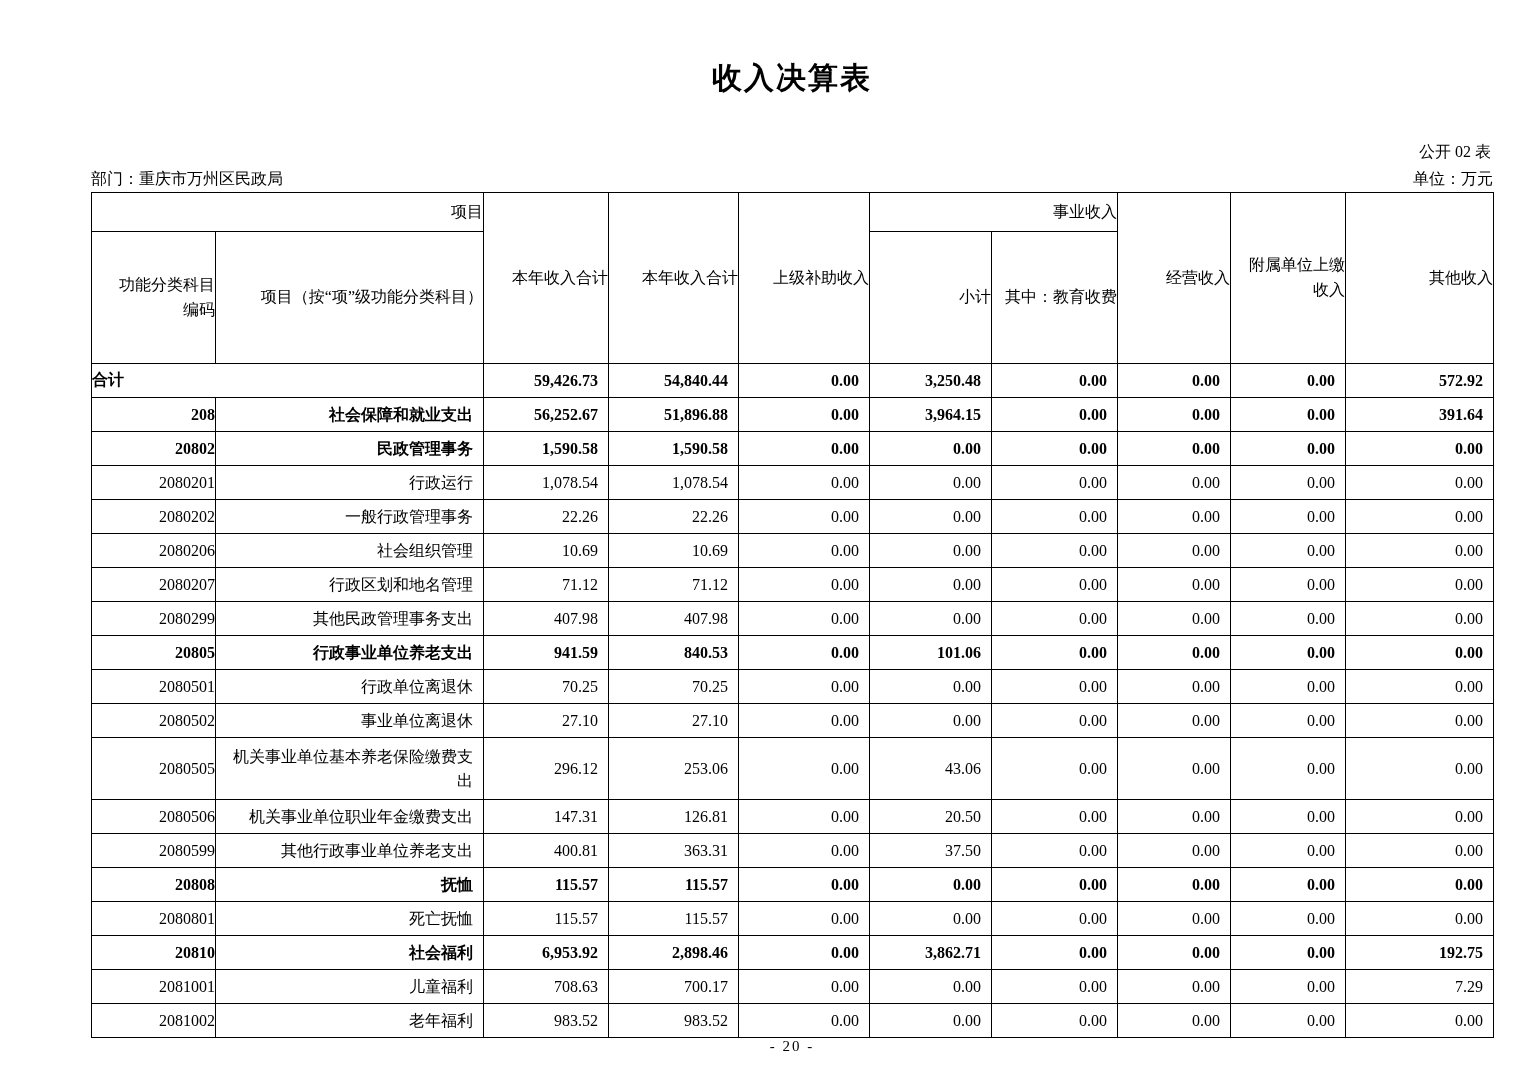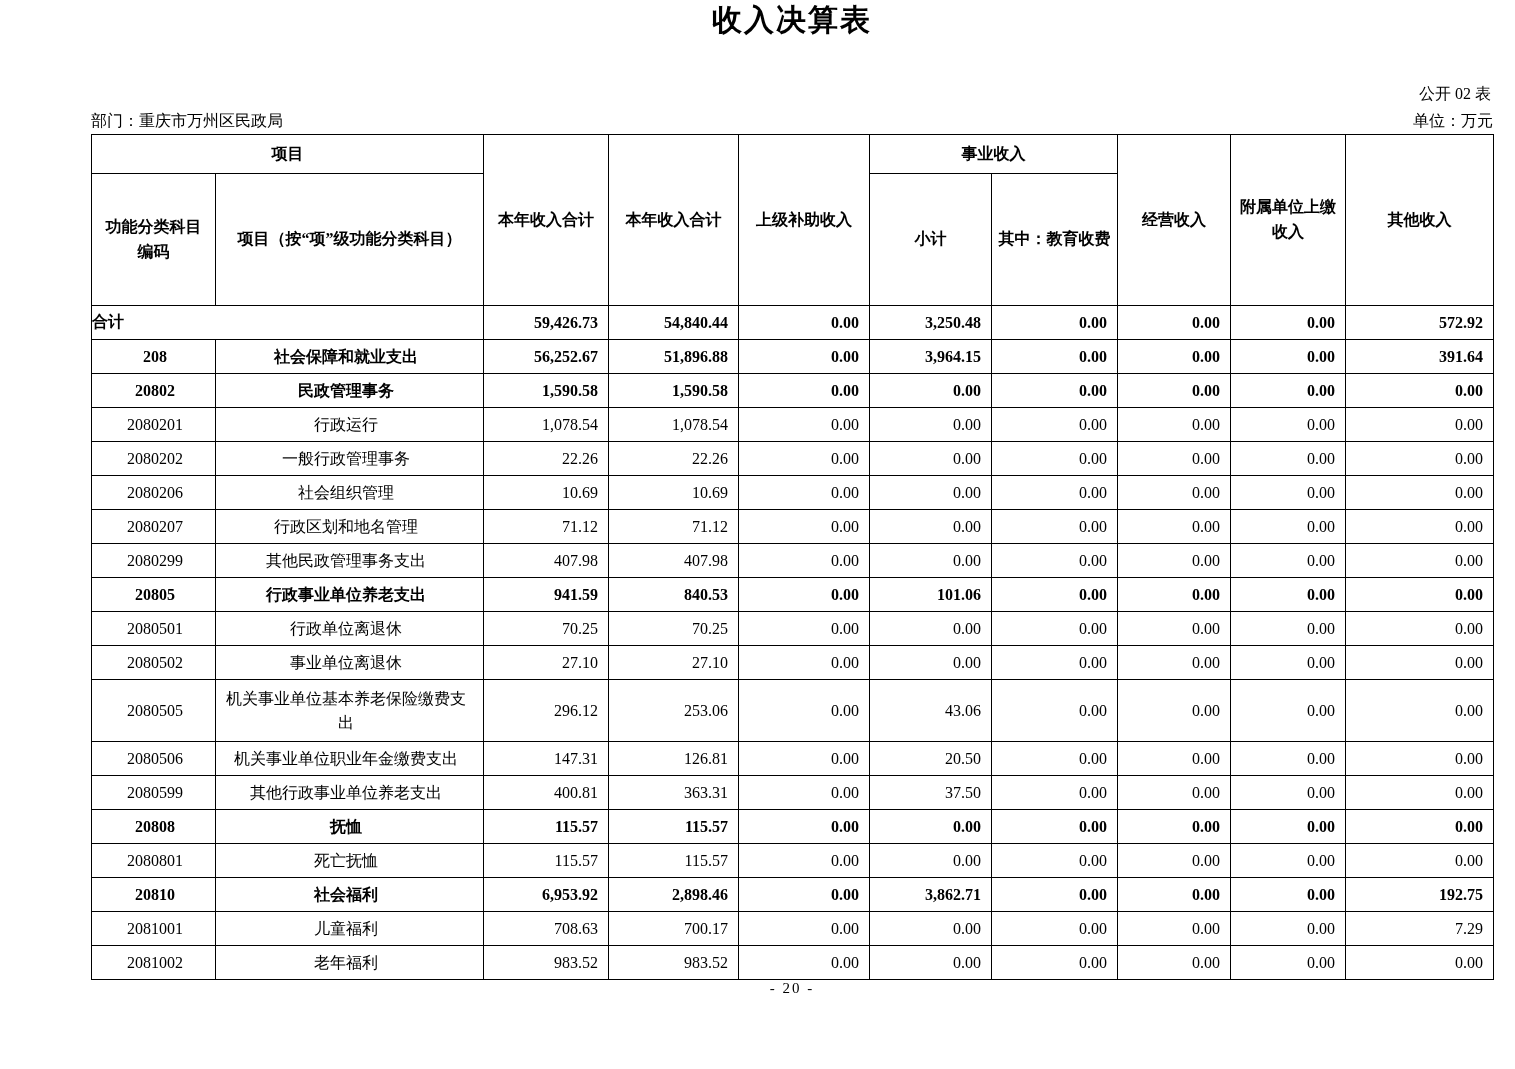--- a/index.html
+++ b/index.html
@@ -12,20 +12,21 @@
     color: #000;
     overflow: hidden;
   }
   .content {
     position: absolute;
     left: 91px;
     top: 0;
     width: 1402px;
   }
   .doc-title {
+    margin-top: 58px;
     text-align: center;
     font-size: 30px;
     font-weight: 700;
     letter-spacing: 2px;
   }
   .meta-code {
     margin-top: 43px;
     text-align: right;
     font-size: 16px;
     padding-right: 2px;
@@ -43,30 +44,30 @@
     border-collapse: collapse;
     table-layout: fixed;
     font-size: 16px;
   }
   table.fin th, table.fin td {
     border: 1px solid #000;
     overflow: hidden;
     vertical-align: middle;
   }
   table.fin th {
-    font-weight: 700;
-    text-align: center;
+    font-weight: 400;
+    text-align: right;
     line-height: 1.55;
   }
   tr.hdr1 { height: 39px; }
   tr.hdr2 { height: 132px; }
   tbody tr { height: 34px; }
   tbody tr.tall { height: 62px; }
-  td.c-code { text-align: center; padding-left: 3px; }
-  td.c-name { text-align: center; padding-left: 3px; padding-right: 10px; line-height: 1.5; }
+  td.c-code { text-align: right; padding-left: 3px; }
+  td.c-name { text-align: right; padding-left: 3px; padding-right: 10px; line-height: 1.5; }
   td.c-merged { font-weight: 700; }
   td.num { text-align: right; padding-right: 10px; }
   tr.bold td { font-weight: 700; }
   .wrap-narrow { display: inline-block; width: 98px; }
   .wrap-mid { display: inline-block; width: 100px; }
   .footer-page {
     text-align: center;
     font-size: 15px;
     letter-spacing: 2px;
   }

